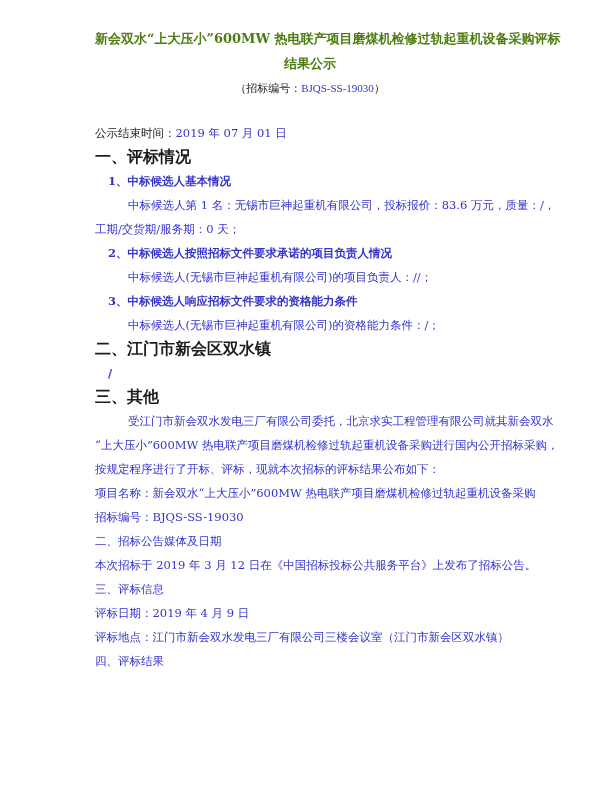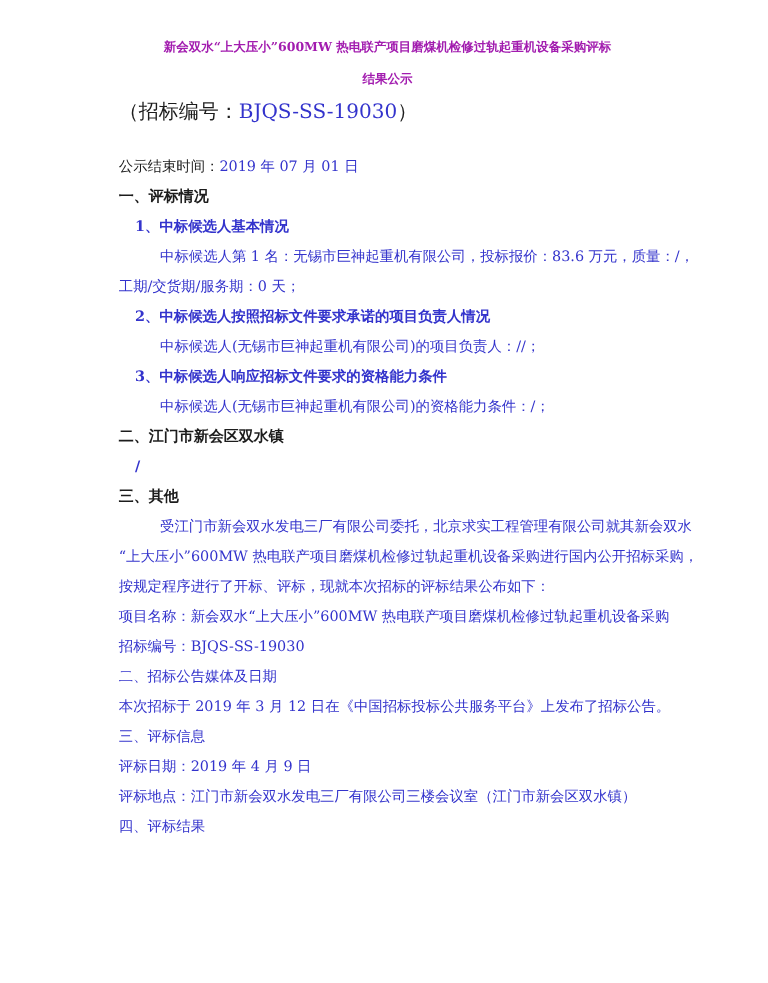--- a/index.html
+++ b/index.html
@@ -3,30 +3,30 @@
 <meta charset="utf-8">
 <style>
   html,body{margin:0;padding:0;}
   body{
     width:614px;height:786px;background:#ffffff;
     font-family:"DejaVu Serif","Liberation Serif",serif;
   }
   .page{position:relative;width:614px;height:786px;background:#ffffff;overflow:hidden;}
   .content{position:absolute;left:95px;top:26px;width:430px;}
   .title-line{
-    text-align:center;font-size:10px;font-weight:bold;
-    line-height:25px;color:#a21caf;white-space:nowrap;
+    text-align:center;font-size:13px;font-weight:bold;
+    line-height:25px;color:#4d7c0f;white-space:nowrap;
   }
   .subtitle{
-    text-align:left;font-size:16px;line-height:25px;
-    color:#1c1c1c;white-space:nowrap;
+    text-align:center;font-size:11px;line-height:25px;
+    color:#1c1c1c;white-space:nowrap;font-family:Liberation Serif, serif;
   }
   .doc{margin-top:20px;font-size:11.5px;line-height:24px;}
   .line{white-space:nowrap;}
-  .line.h{font-weight:bold;font-size:12px;}
+  .line.h{font-weight:bold;font-size:16px;}
   .line.i1{padding-left:13px;font-weight:bold;}
   .line.i2{padding-left:33px;}
   .c-blue{color:#3333cc;}
   .c-black{color:#1c1c1c;}
 </style>
 </head>
 <body>
 
 <div class="page">
   <div class="content">

